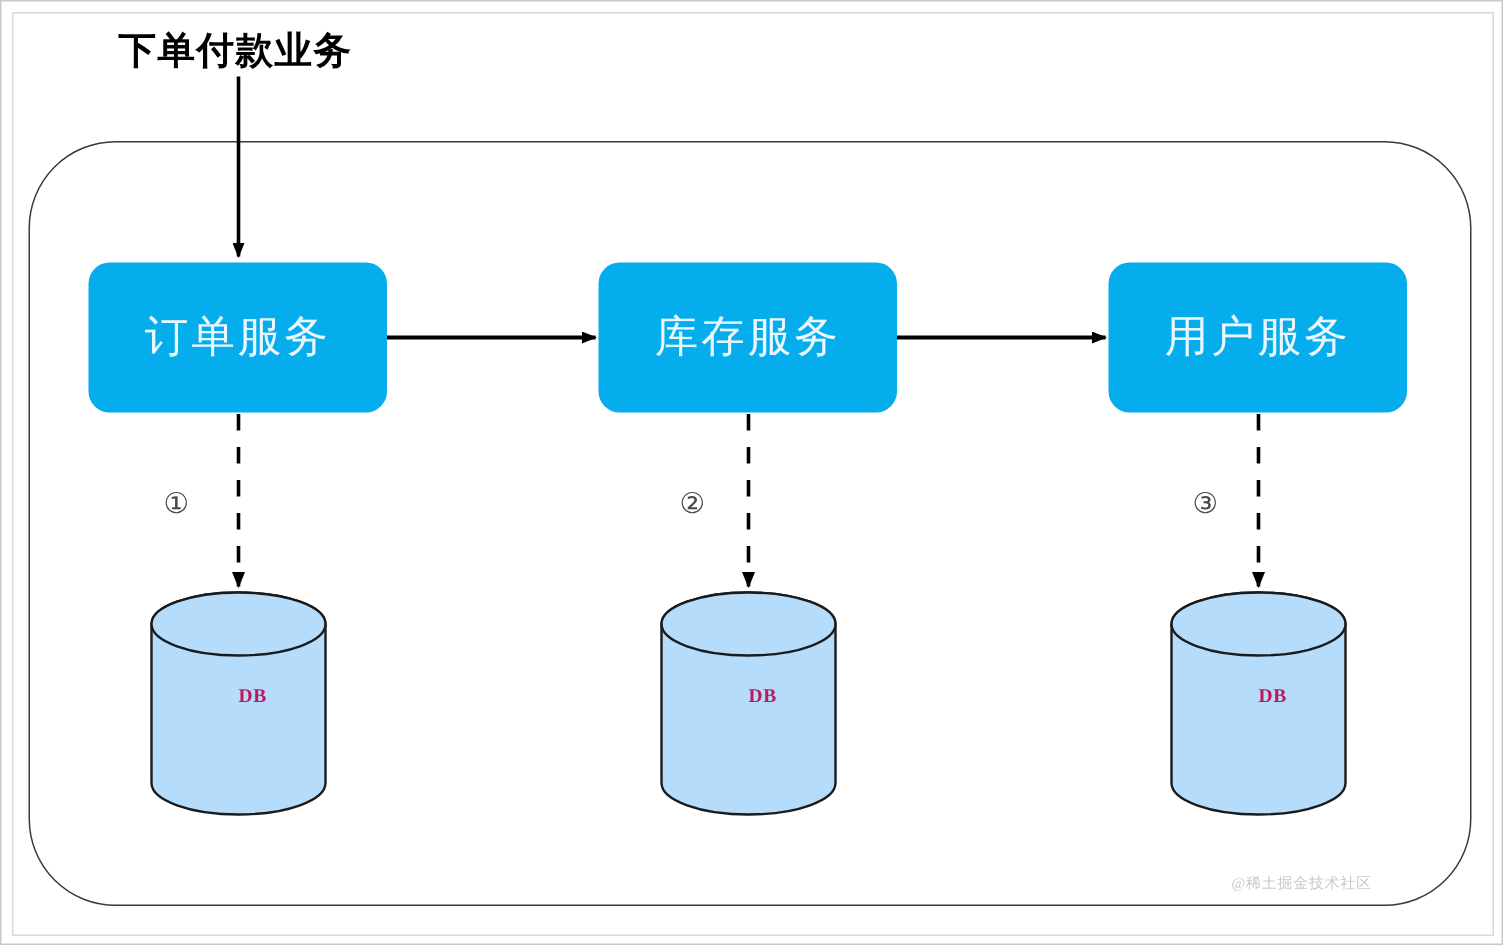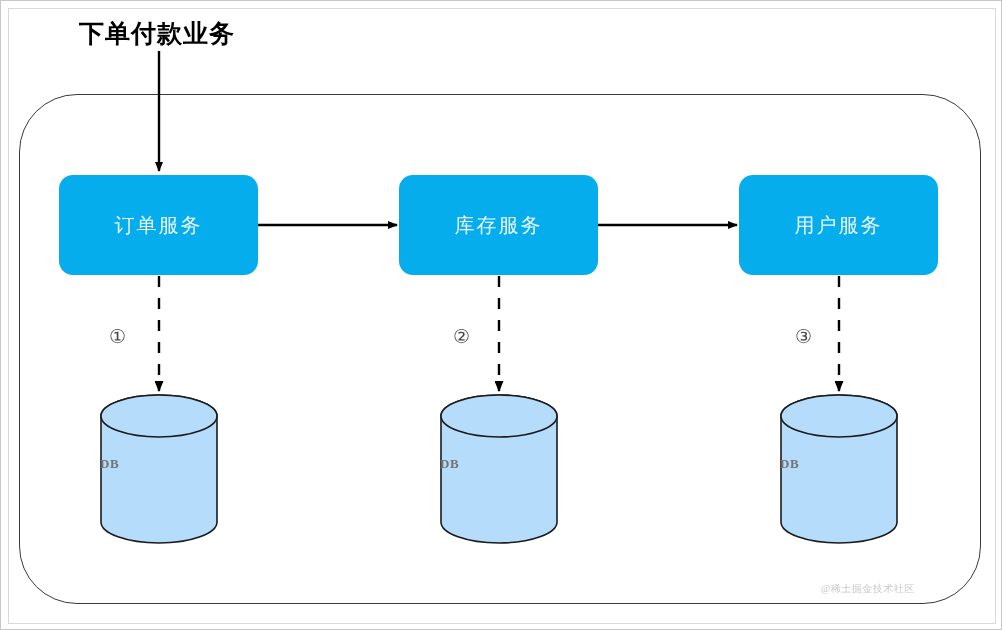--- a/index.html
+++ b/index.html
@@ -59,21 +59,21 @@
     width: 199px;
     height: 100px;
     border-radius: 14px;
     background: #06ADEC;
     display: flex;
     align-items: center;
     justify-content: center;
   }
   .svc-label {
     font-family: "Liberation Serif", serif;
-    font-size: 20px;
+    font-size: 29px;
     color: #eaf7ff;
     letter-spacing: 2px;
     white-space: nowrap;
   }
   #svc-0 { left: 58px;  top: 174px; }
   #svc-1 { left: 398px; top: 174px; }
   #svc-2 { left: 738px; top: 174px; }
 
   
   .cyl {
@@ -82,25 +82,25 @@
     height: 150px;
   }
   #cyl-0 { left: 99px;  top: 393px; }
   #cyl-1 { left: 439px; top: 393px; }
   #cyl-2 { left: 779px; top: 393px; }
   .cyl-label {
     position: absolute;
     left: 0;
     top: 62px;
     width: 137px;
-    text-align: left;
+    text-align: center;
     font-family: "Liberation Serif", serif;
     font-size: 13px;
     font-weight: 700;
-    color: #737373;
+    color: #be185d;
     letter-spacing: 0.5px;
   }
   
   .step-num {
     position: absolute;
     font-family: "Liberation Serif", serif;
     font-size: 19px;
     color: #4a4a4a;
     line-height: 1;
   }

